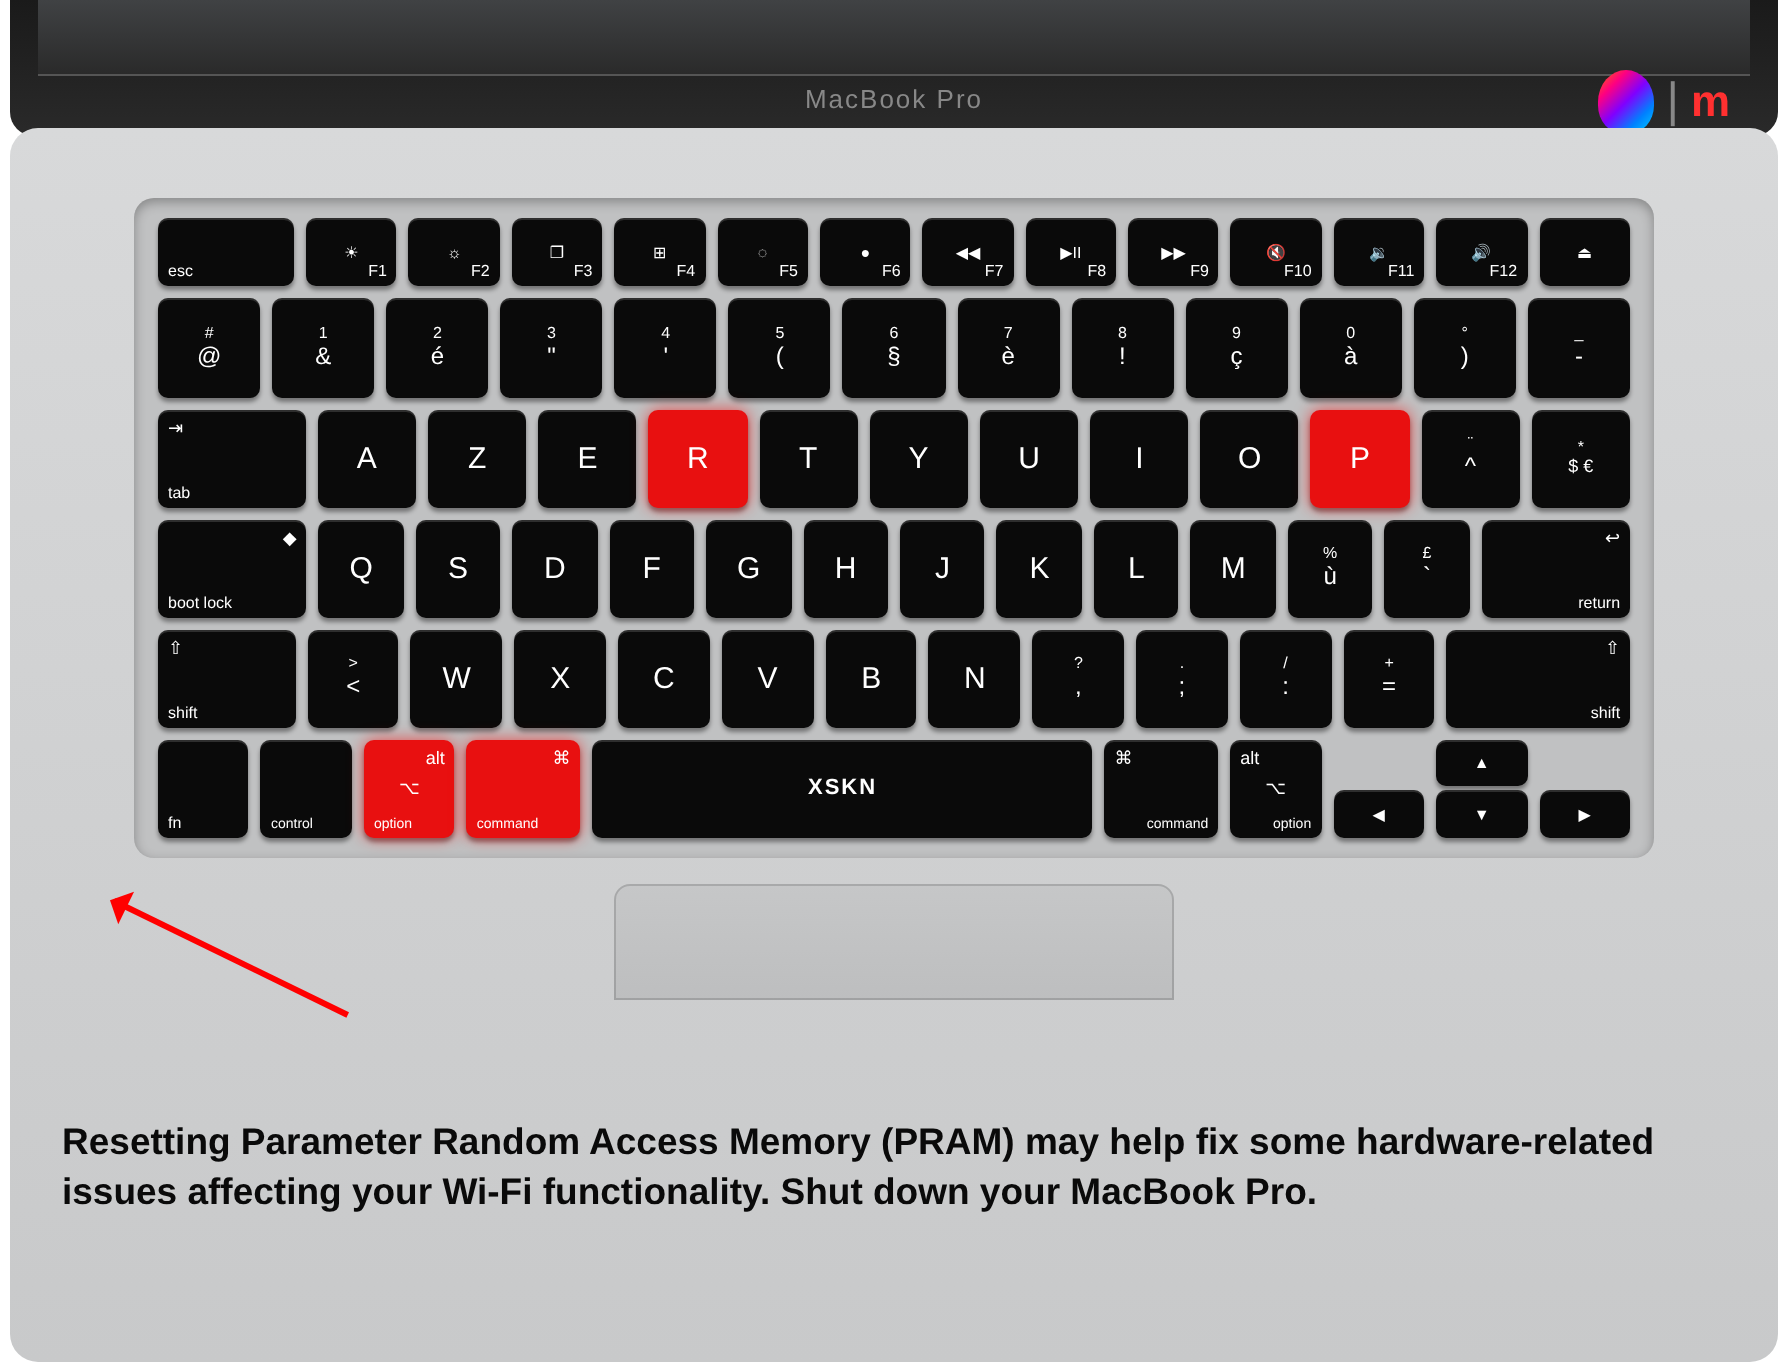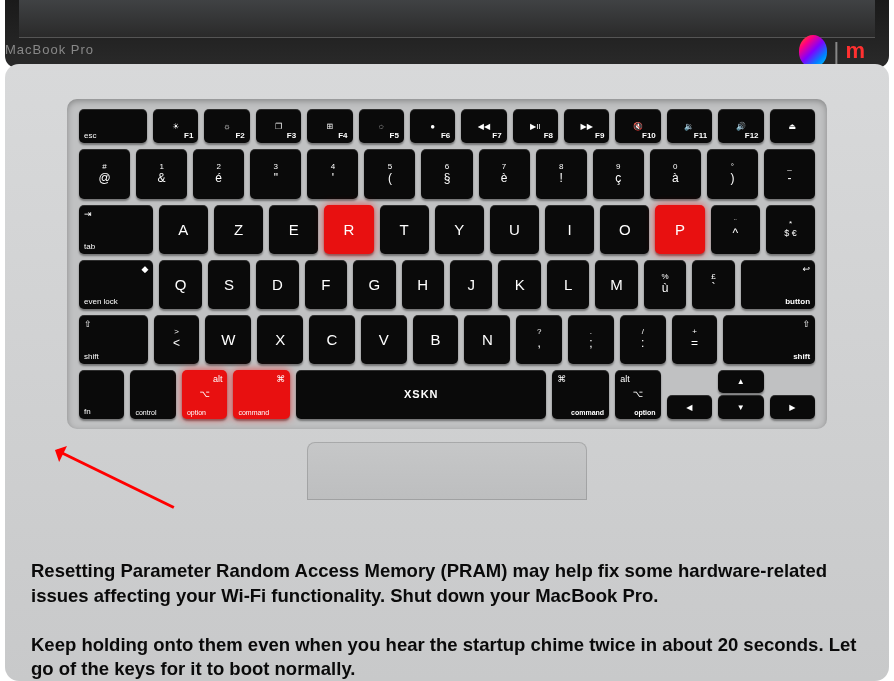--- a/index.html
+++ b/index.html
@@ -12,20 +12,21 @@
     overflow: hidden;
   }
   .laptop-top {
     position: absolute;
     top: 0; left: 5px; right: 5px;
     height: 68px;
     background: linear-gradient(180deg, #1a1a1a 0%, #2a2a2a 100%);
     border-radius: 0 0 12px 12px;
     display: flex;
     align-items: center;
+    justify-content: center;
   }
   .screen-glass {
     position: absolute;
     top: 0; left: 14px; right: 14px;
     height: 38px;
     background: linear-gradient(180deg, #404244 0%, #2a2a2a 100%);
     border-bottom: 1px solid #555;
   }
   .laptop-label {
     color: #888;
@@ -96,21 +97,21 @@
   }
   .key.hl {
     background: #e81010;
     box-shadow: 0 0 8px rgba(255,0,0,0.6), 0 2px 2px rgba(0,0,0,0.4);
   }
   .key.fn { font-size: 8px; }
   .key .top { font-size: 8px; line-height: 1; }
   .key .bot { font-size: 12px; font-weight: 500; line-height: 1.2; }
   .key .lbl { font-size: 8px; position: absolute; bottom: 3px; }
   .key .lbl-l { left: 5px; }
-  .key .lbl-r { right: 5px; font-weight: bold; }
+  .key .lbl-r { right: 5px; }
   .key .ico { font-size: 9px; position: absolute; top: 4px; }
   .key .ico-l { left: 5px; }
   .key .ico-r { right: 5px; }
   .key.big { font-size: 15px; font-weight: 500; }
   .key.w15 { flex: 1.5; text-align: right; }
   .key.w175 { flex: 1.75; }
   .key.w2 { flex: 2; }
   .key.w125 { flex: 1.25; }
   .key.w5 { flex: 5.5; }
   .key.half { height: 48%; }
@@ -334,21 +335,21 @@
           <span class="bot">^</span>
         </div>
       <div class="key">
           <span class="top">*</span>
           <span class="bot" style="font-size:9px">$ €</span>
         </div>
     </div>
 
     <div class="krow">
       <div class="key w175">
-          <span class="lbl lbl-l">even lock</span>
+          <span class="lbl lbl-l">boot lock</span>
           <span class="ico" style="right:5px">◆</span>
         </div>
       <div class="key big">
           <span>Q</span>
         </div>
       <div class="key big">
           <span>S</span>
         </div>
       <div class="key big">
           <span>D</span>
@@ -377,21 +378,21 @@
       <div class="key">
           <span class="top">%</span>
           <span class="bot">ù</span>
         </div>
       <div class="key">
           <span class="top">£</span>
           <span class="bot">`</span>
         </div>
       <div class="key w175">
           <span class="ico ico-r">↩</span>
-          <span class="lbl lbl-r">button</span>
+          <span class="lbl lbl-r">return</span>
         </div>
     </div>
 
     <div class="krow">
       <div class="key w15">
           <span class="ico ico-l">⇧</span>
           <span class="lbl lbl-l">shift</span>
         </div>
       <div class="key">
           <span class="top">&gt;</span>
@@ -489,16 +490,15 @@
 
   </div>
 
   <div class="trackpad"></div>
 
   <div class="arrow"></div>
 
   <div class="instructions">
     <span>Resetting Parameter Random Access Memory (PRAM) may help fix some hardware-related issues affecting your Wi-Fi functionality. Shut down your MacBook Pro.</span><br>
     <br>
-    <span>Keep holding onto them even when you hear the startup chime twice in about 20 seconds. Let go of the keys for it to boot normally.</span>
   </div>
 
 </div>
 
 </body></html>

